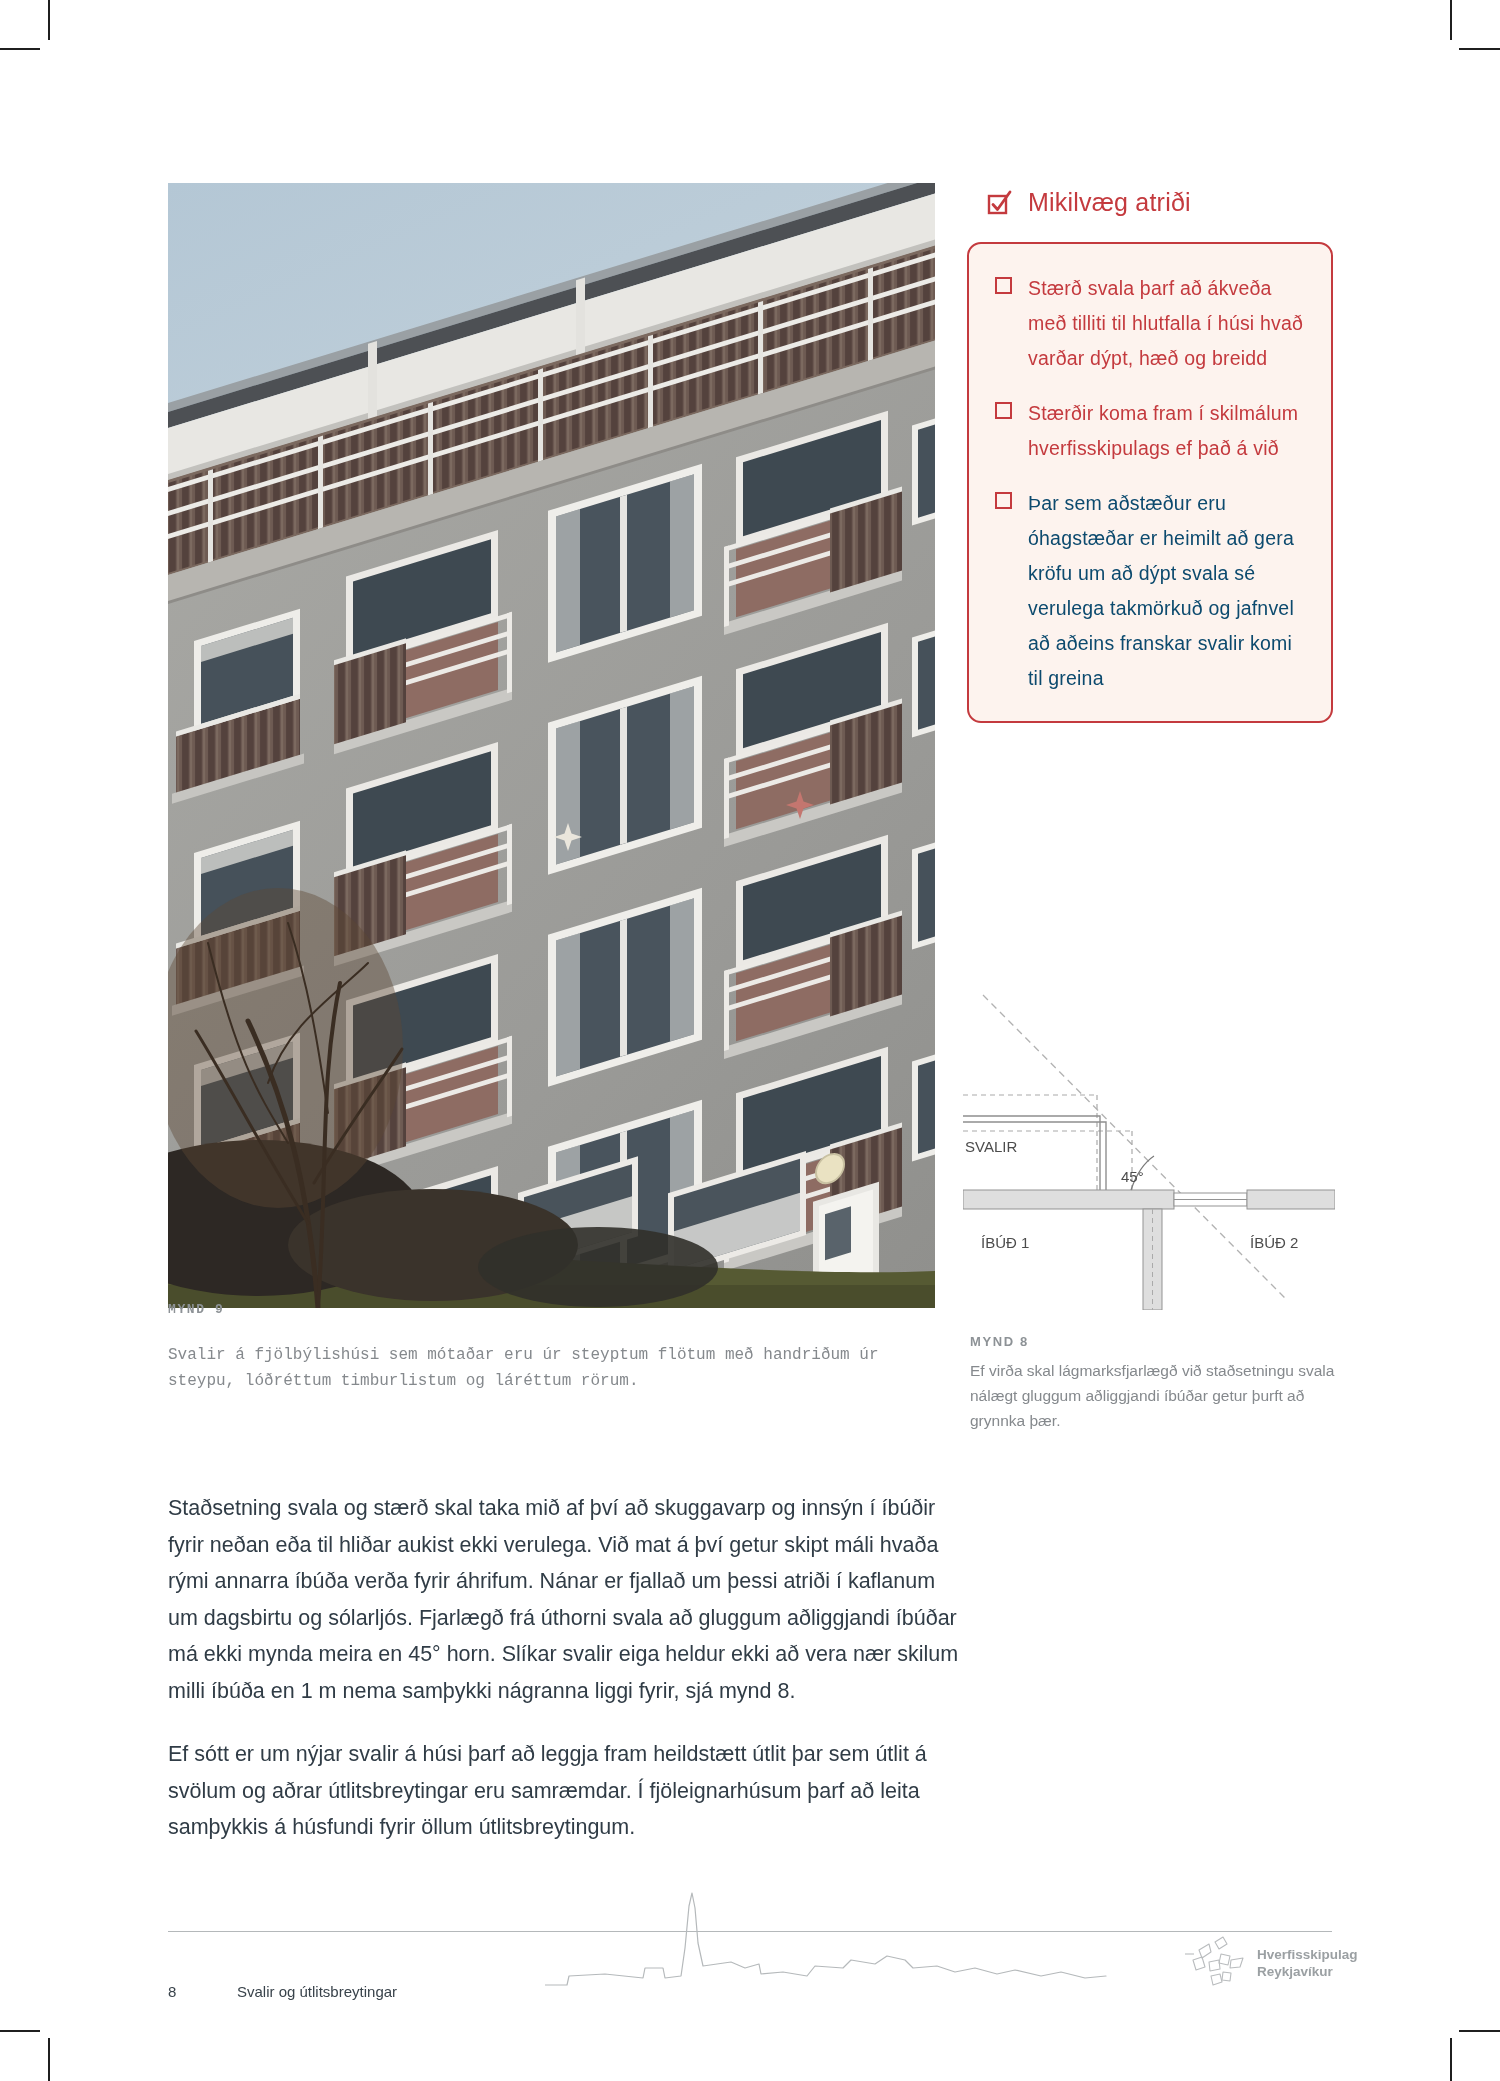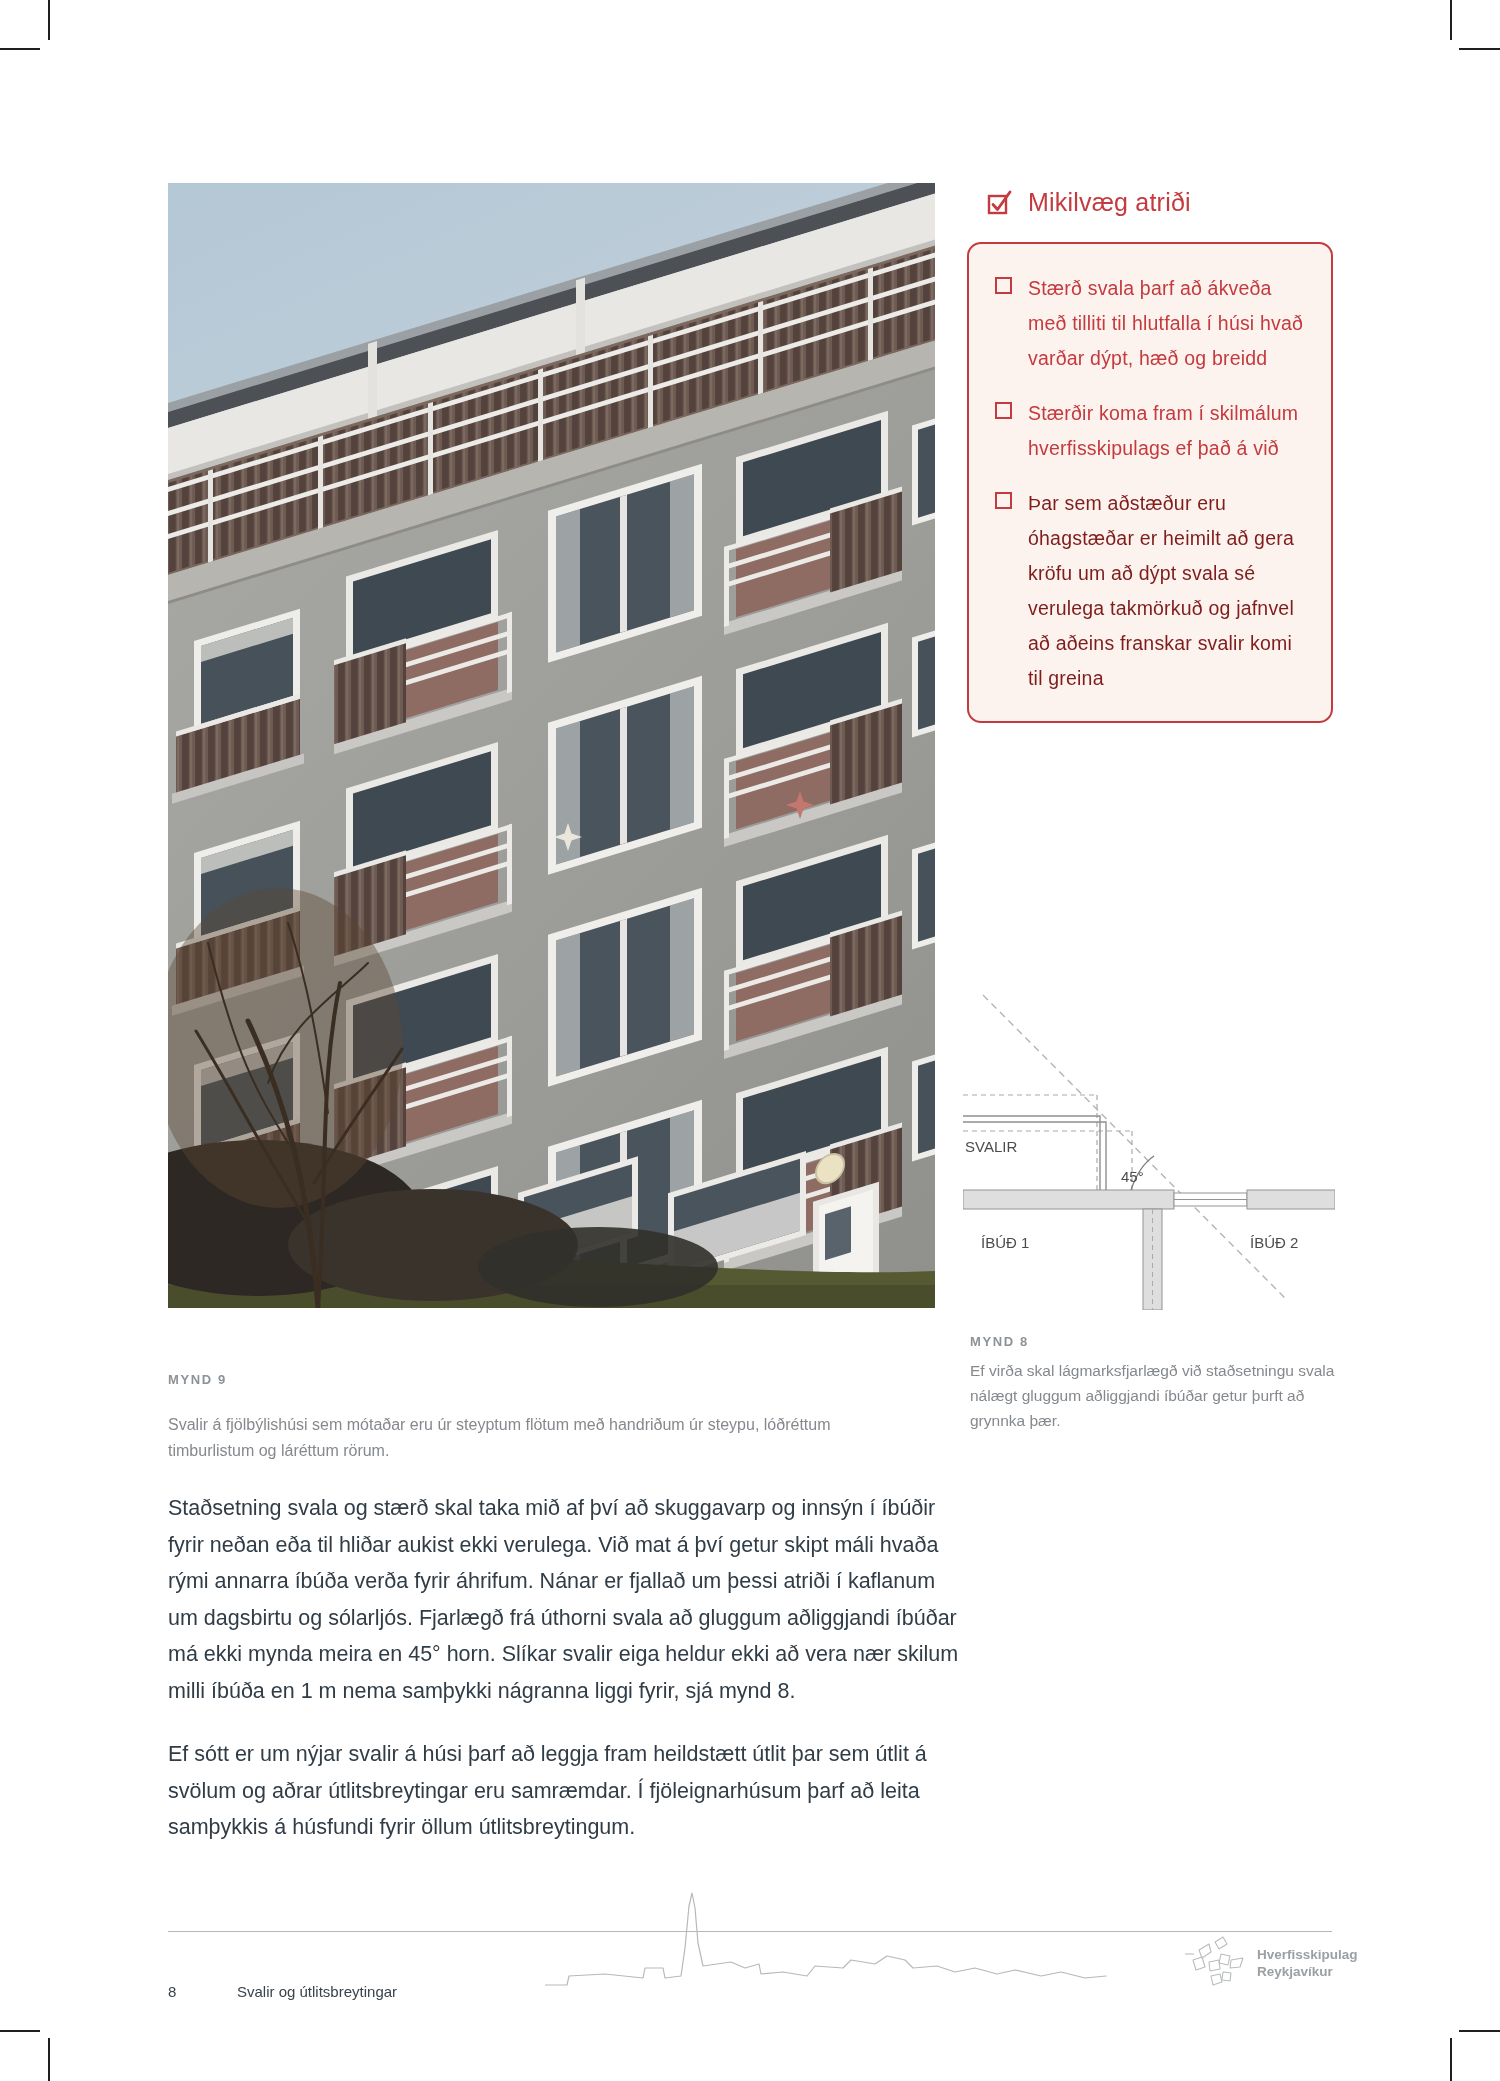--- a/index.html
+++ b/index.html
@@ -10,21 +10,21 @@
   
   .mark { position:absolute; background:#1f1f1f; }
 
   
   .photo { position:absolute; left:168px; top:183px; width:767px; height:1125px; overflow:hidden; background:#b9c8d3; }
   .photo svg { display:block; }
 
   
   .cap-label { font-size:13px; font-weight:bold; letter-spacing:1.6px; color:#8d9296; }
   .caption { color:#85898d; }
-  .photo-cap { position:absolute; left:168px; top:1372px; width:748px; }
+  .photo-cap { position:absolute; left:168px; top:1302px; width:748px;font-family:Liberation Mono, monospace; }
   .photo-cap .caption { margin-top:25px; font-size:16px; line-height:26px; }
   .diagram-cap { position:absolute; left:970px; top:1334px; width:368px; }
   .diagram-cap .caption { margin-top:9px; font-size:15.5px; line-height:25px; }
 
   
   .imp-heading { position:absolute; left:986px; top:188px; width:360px; display:flex; align-items:center; gap:14px; }
   .imp-heading .title { font-size:25px; font-weight:normal; letter-spacing:0.2px; }
   .imp-box { position:absolute; left:967px; top:242px; width:366px; border:2px solid; border-radius:14px; padding:27px 26px 25px 26px; }
   .check-item { display:flex; gap:16px; margin-bottom:20px; }
   .check-item:last-child { margin-bottom:0; }
@@ -199,21 +199,21 @@
     <div class="check-item">
       <span class="cb" style="border-color:#c43a3e"></span>
       <span class="txt" style="color:#c43a3e">Stærð svala þarf að ákveða með tilliti til hlutfalla í húsi hvað varðar dýpt, hæð og breidd</span>
     </div>
     <div class="check-item">
       <span class="cb" style="border-color:#c43a3e"></span>
       <span class="txt" style="color:#c43a3e">Stærðir koma fram í skilmálum hverfisskipulags ef það á við</span>
     </div>
     <div class="check-item">
       <span class="cb" style="border-color:#c43a3e"></span>
-      <span class="txt" style="color:#7f1d1d">Þar sem aðstæður eru óhagstæðar er heimilt að gera kröfu um að dýpt svala sé verulega takmörkuð og jafnvel að aðeins franskar svalir komi til greina</span>
+      <span class="txt" style="color:#0c4a6e">Þar sem aðstæður eru óhagstæðar er heimilt að gera kröfu um að dýpt svala sé verulega takmörkuð og jafnvel að aðeins franskar svalir komi til greina</span>
     </div>
   </div>
 
   <svg class="diagram" viewBox="0 0 372 330">
 
     <line x1="20" y1="15" x2="322" y2="318" stroke="#b2b2b2" stroke-width="1.3" stroke-dasharray="7,5"></line>
 
     <line x1="0" y1="115" x2="134" y2="115" stroke="#aaaaaa" stroke-width="1.2" stroke-dasharray="5,4"></line>
     <line x1="0" y1="151" x2="169" y2="151" stroke="#aaaaaa" stroke-width="1.2" stroke-dasharray="5,4"></line>
     <line x1="134" y1="115" x2="134" y2="210" stroke="#aaaaaa" stroke-width="1.2" stroke-dasharray="5,4"></line>

